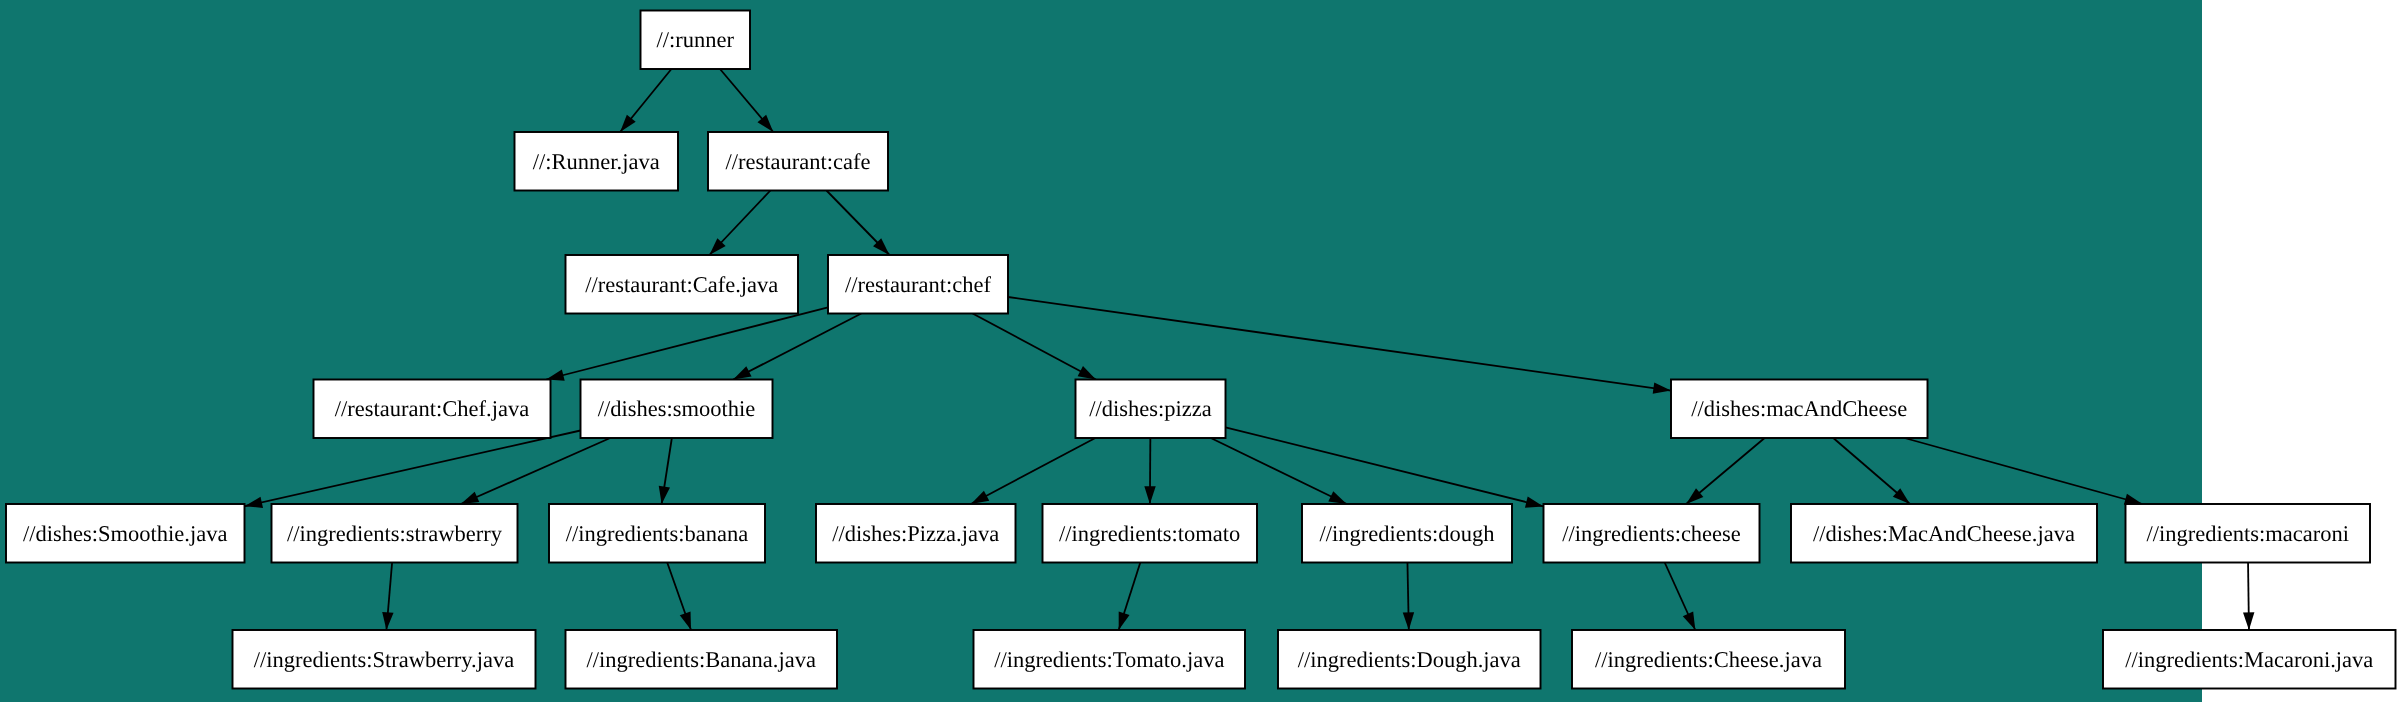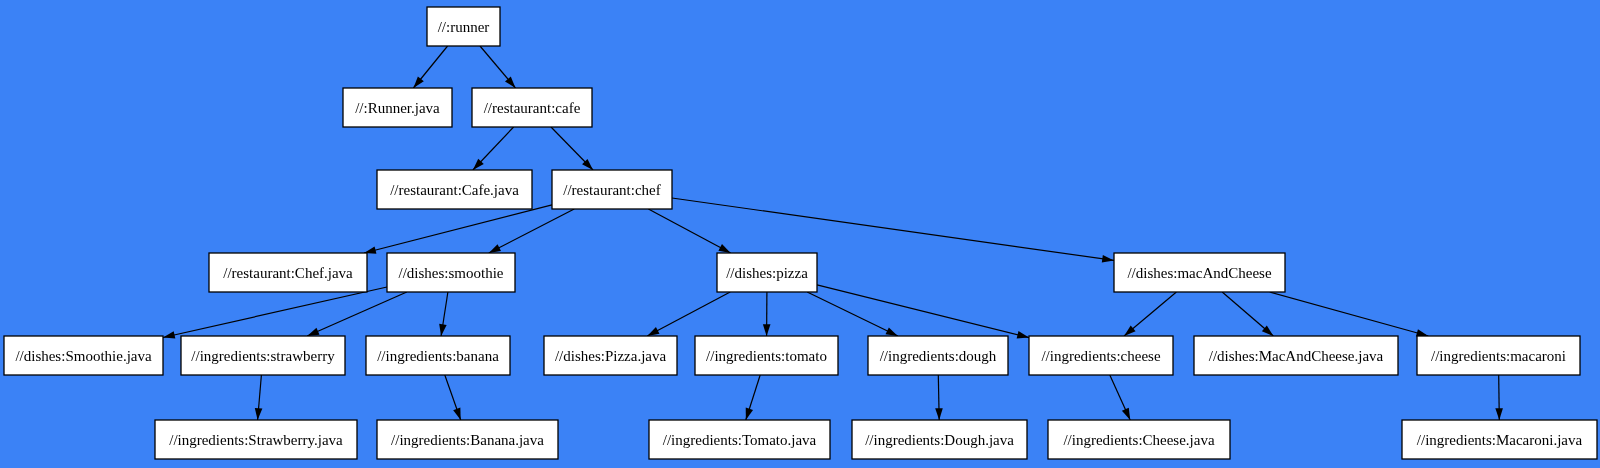--- a/index.html
+++ b/index.html
@@ -6,23 +6,23 @@
     margin: 0;
     padding: 0;
     background: #ffffff;
     width: 1600px;
     height: 468px;
     overflow: hidden;
     font-family: "Liberation Serif", "DejaVu Serif", serif;
   }
   .graph-wrap {
     position: relative;
-    width: 1600px;
+    width: 1468px;
     height: 468px;
-    background: #3b82f6;
+    background: #0f766e;
   }
   svg {
     display: block;
   }
   .node-box {
     fill: #ffffff;
     stroke-width: 1.3px;
   }
   .node-label {
     font-family: "Liberation Serif", "DejaVu Serif", serif;

